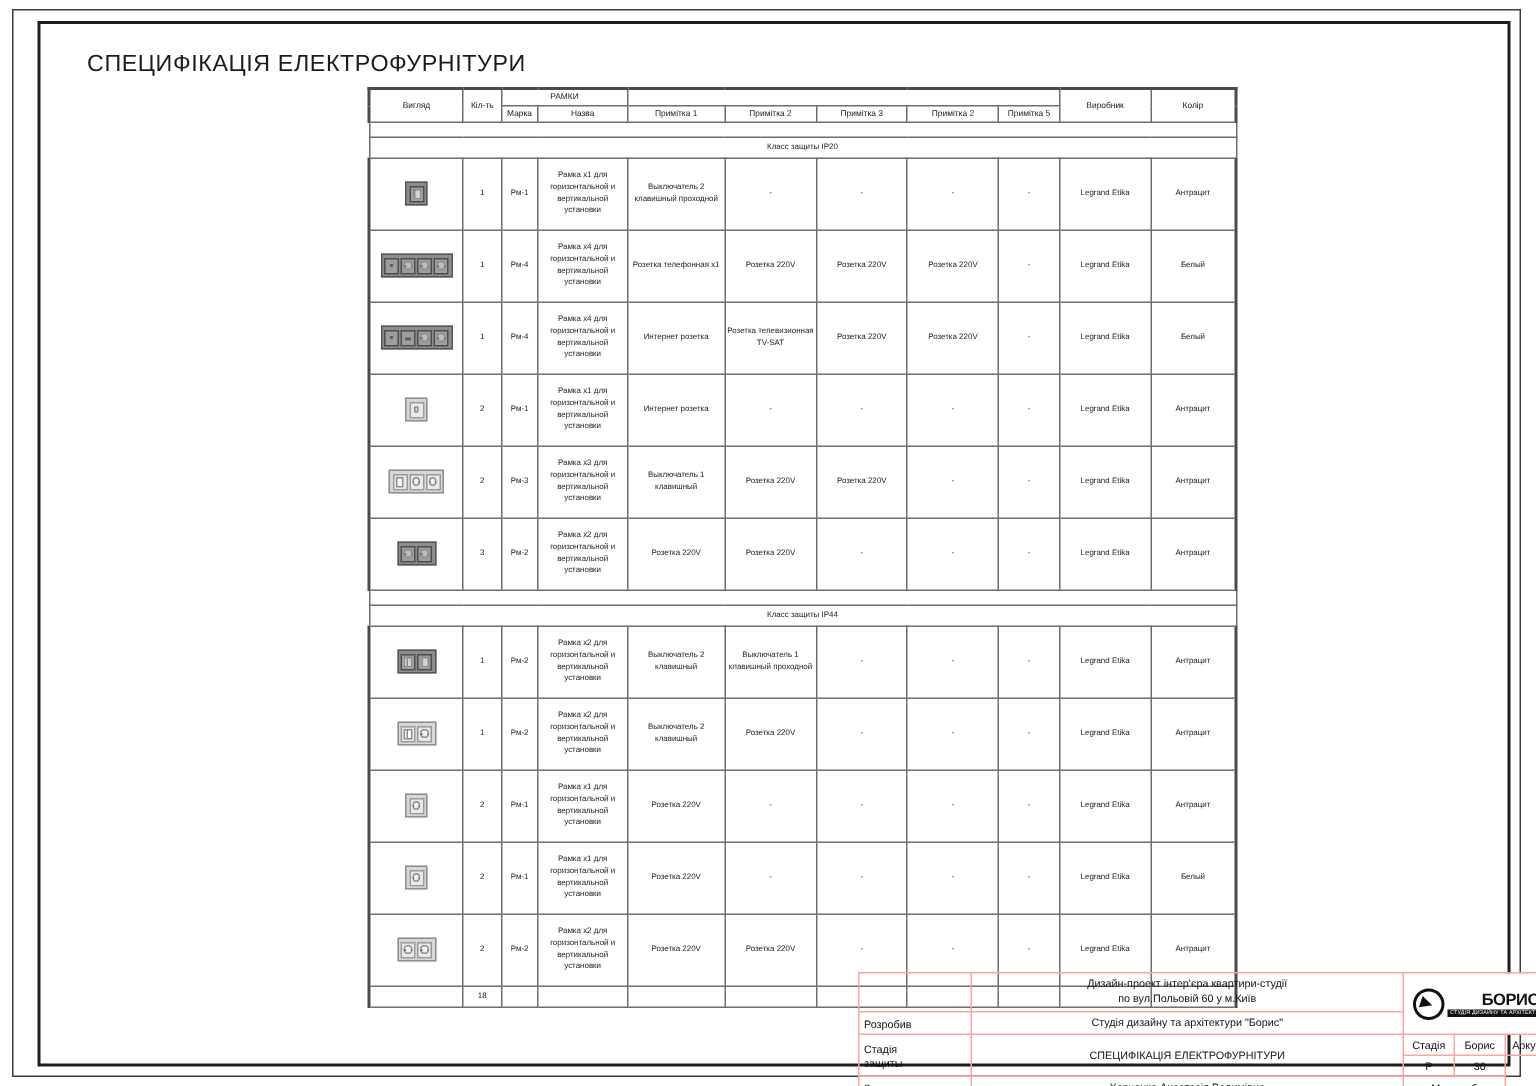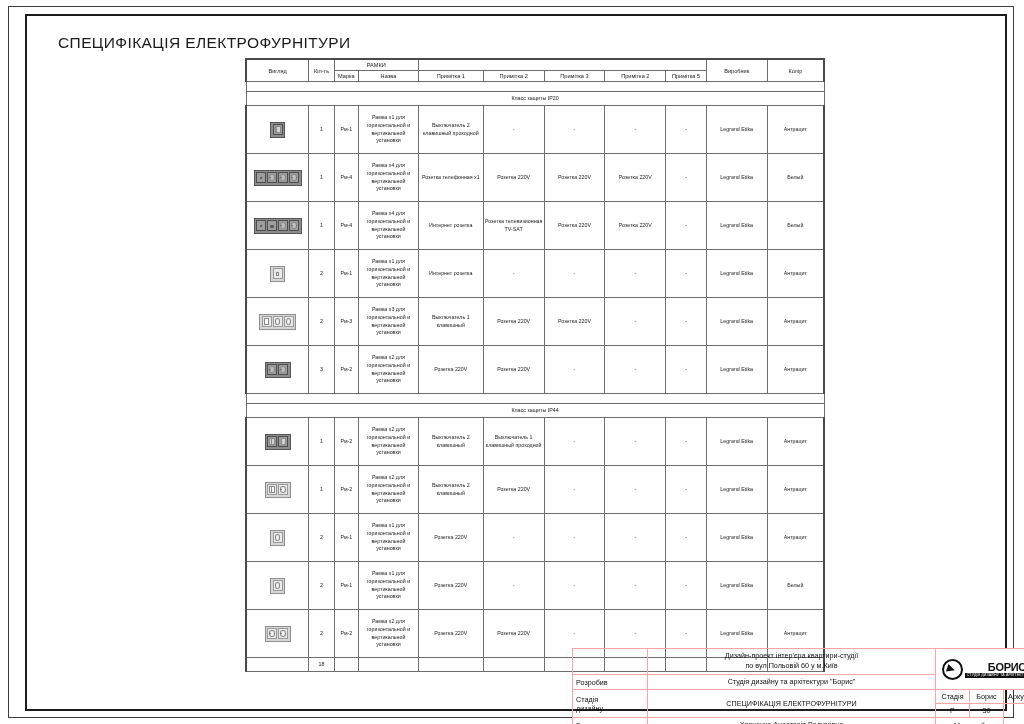--- a/index.html
+++ b/index.html
@@ -601,21 +601,21 @@
           </div>
         </td>
       </tr>
       <tr>
         <td class="tb-label">Розробив</td>
         <td class="tb-main">Студія дизайну та архітектури "Борис"</td>
       </tr>
       <tr>
         <td class="tb-label" rowspan="2">
           <div>Стадія</div>
-          <div>дизайну</div>
+          <div>защиты</div>
         </td>
         <td class="tb-main" rowspan="2">СПЕЦИФІКАЦІЯ ЕЛЕКТРОФУРНІТУРИ</td>
         <td class="tb-ctr tb-sm">Стадія</td>
         <td class="tb-ctr tb-sm">Борис</td>
         <td class="tb-ctr tb-sm">Аркушів</td>
       </tr>
       <tr>
         <td class="tb-ctr">Р</td>
         <td class="tb-ctr">30</td>
         <td class="tb-ctr" rowspan="2"></td>

